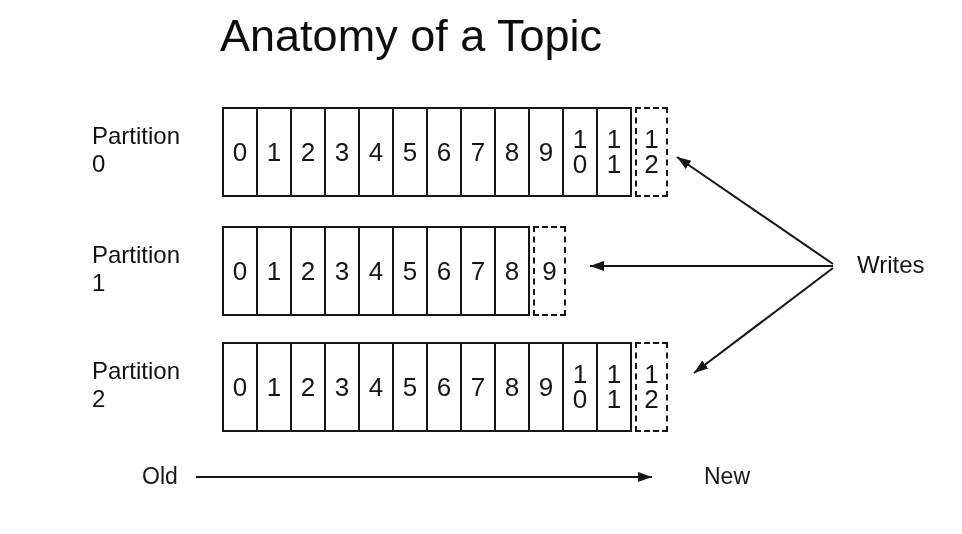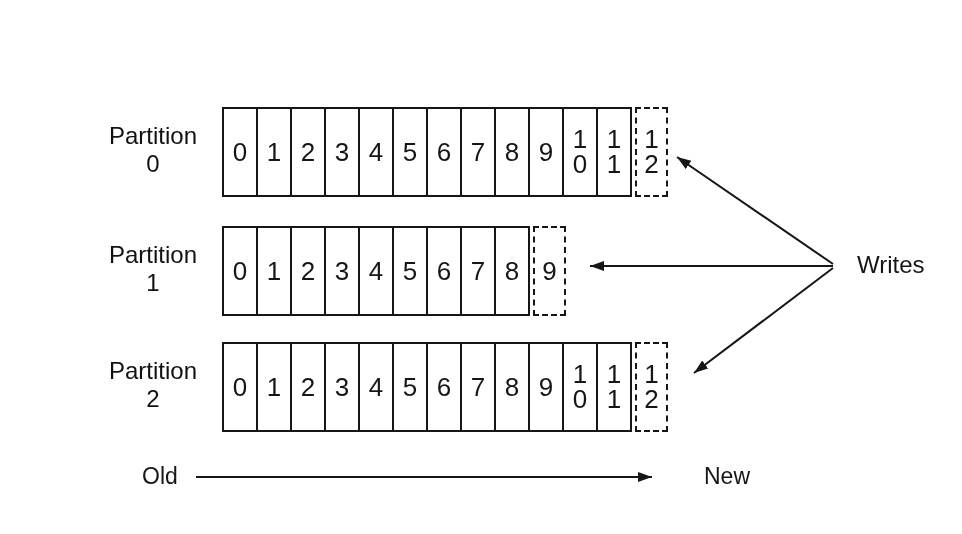--- a/index.html
+++ b/index.html
@@ -16,21 +16,21 @@
   .title {
     position: absolute; top: 10px; left: 0; width: 822px;
     text-align: center; font-size: 45px; letter-spacing: 0px;
     color: #0d0d0d;
   }
 
   .prow { position: absolute; left: 0; width: 962px; height: 90px; }
   .plabel {
     position: absolute; left: 92px; width: 122px;
     top: 50%; transform: translateY(-54%);
-    text-align: center; font-size: 24px; line-height: 28px; color: #111;
+    font-size: 24px; line-height: 28px; color: #111;
   }
   .cells { position: absolute; left: 222px; top: 0; height: 90px; display: flex; }
   .cell {
     width: 36px; height: 90px; margin-left: -2px;
     border: 2px solid var(--line);
     display: flex; align-items: center; justify-content: center;
     font-size: 26px; line-height: 25px; text-align: center;
     white-space: pre-line; background: #fff; color: #161616;
   }
   .cells .cell:first-child { margin-left: 0; }
@@ -47,20 +47,21 @@
   .watermark {
     position: absolute; right: 10px; bottom: 6px;
     font-size: 18px; color: var(--wm);
   }
 </style>
 </head>
 <body>
 
 <div class="stage">
 
+  <div class="title">Anatomy of a Topic</div>
 
   <div class="prow" style="top:107px">
     <div class="plabel">
       <span>Partition</span><br>
       <span>0</span>
     </div>
     <div class="cells">
         <div class="cell">0</div>
         <div class="cell">1</div>
         <div class="cell">2</div>

